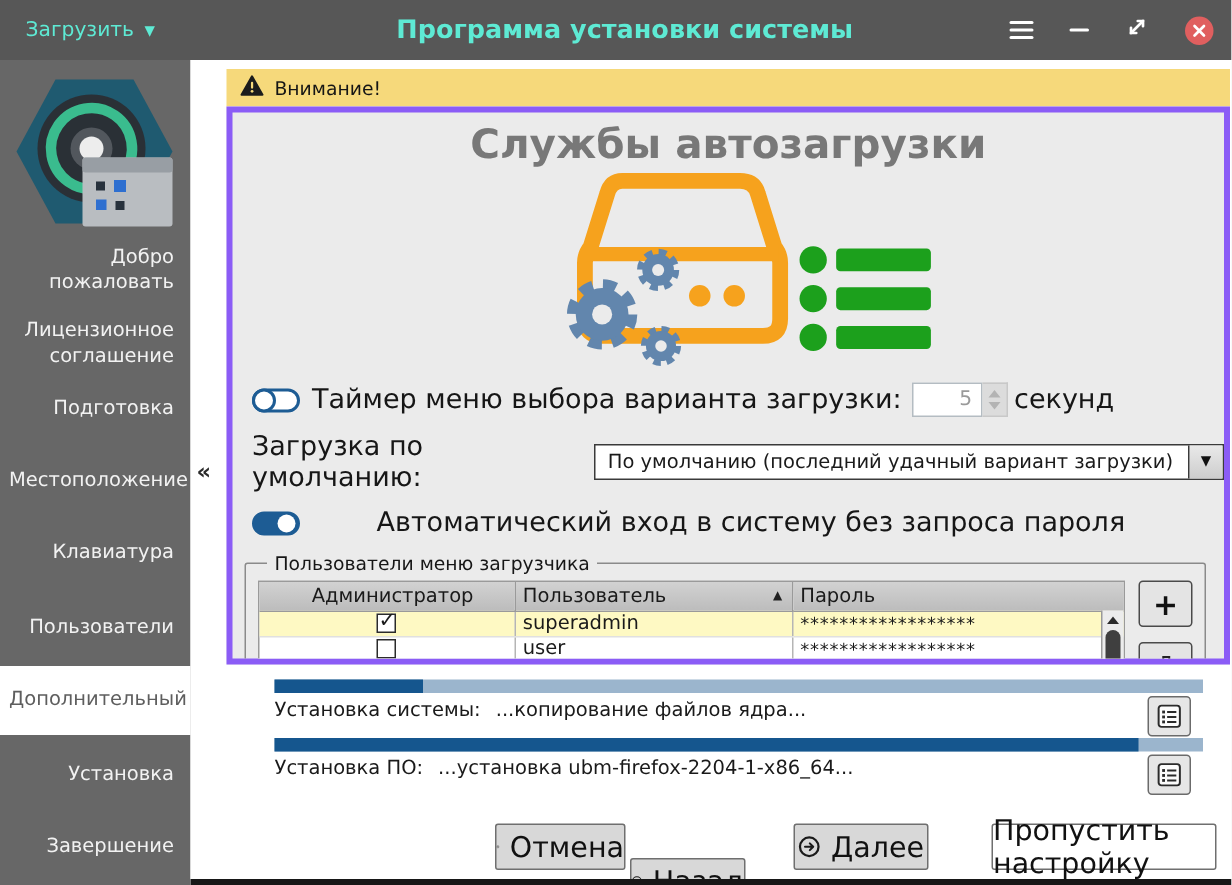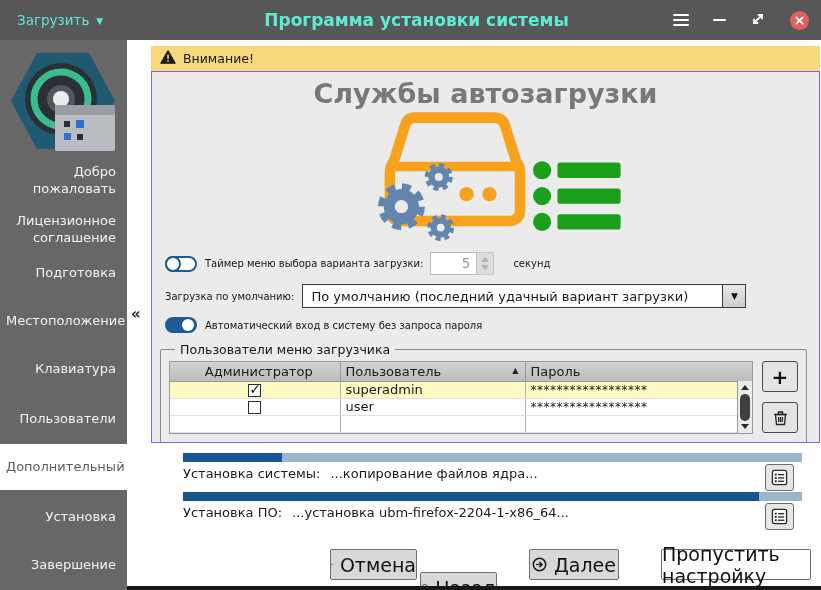--- a/index.html
+++ b/index.html
@@ -29,44 +29,44 @@
 
   .gutter { position:absolute; left:127px; top:40px; width:23px; height:550px; background:#fff; }
   .collapse-glyph { position:absolute; left:4px; top:265px; font-size:15px; font-weight:bold; color:#2b2b2b; cursor:default; }
 
   
   .main { position:absolute; left:150px; top:40px; width:671px; height:550px; background:#fff; }
   .bottom-edge { position:absolute; left:127px; bottom:0; width:694px; height:4px; background:#171717; }
 
   .warnbar { margin:6px 1px 0 1px; height:25px; background:#f6d97b; display:flex; align-items:center; gap:7px; padding-left:9px; font-size:12.5px; color:#151515; }
 
-  .panel { margin:0 1px; height:372px; background:#ebebeb; border:1px solid #8b5cf6; overflow:hidden; }
+  .panel { margin:0 1px; height:372px; background:#ebebeb; border:4px solid #8b5cf6; overflow:hidden; }
   .panel-title { margin-top:6px; text-align:center; font-size:27px; font-weight:600; color:#787878; }
   .drive-wrap { display:flex; justify-content:center; }
   .drive-svg { height:134px; display:block; }
 
   .ctl { margin-left:13px; display:flex; align-items:center; }
   .row-timer { margin-top:9px; }
   .row-default { margin-top:9px; }
-  .row-autologin { margin-top:9px; }
-  .ctl-label { font-size:10px; color:#161616; }
+  .row-autologin { margin-top:9px;gap:43px; }
+  .ctl-label { font-size:18px; color:#161616; }
 
   
   .toggle { position:relative; width:32px; height:16px; border:2px solid #1d5c94; border-radius:9px; background:#fff; margin-right:8px; flex:none; }
   .toggle .knob { position:absolute; left:-2px; top:-2px; width:16px; height:16px; border:2px solid #1d5c94; border-radius:50%; background:#fff; }
   .toggle.on { background:#1d5c94; }
   .toggle.on .knob { border:none; background:#fff; width:12px; height:12px; left:auto; right:1px; top:0px; }
 
   
   .spin { display:inline-flex; height:23px; margin-left:7px; }
   .spin-input { width:47px; height:23px; border:1px solid #b4bcc2; background:#fff; color:#9a9a9a; text-align:right; padding:2px 6px 0 0; font-size:13.5px; }
   .spin-btns { width:17px; height:23px; border:1px solid #c8c8c8; border-left:none; background:#dcdcdc; display:flex; flex-direction:column; align-items:center; justify-content:center; gap:3px; }
   .tri-up { width:0; height:0; border-left:4px solid transparent; border-right:4px solid transparent; border-bottom:5px solid #b3b3b3; }
   .tri-dn { width:0; height:0; border-left:4px solid transparent; border-right:4px solid transparent; border-top:5px solid #b3b3b3; }
-  .spin-suffix { margin-left:19px; }
+  .spin-suffix { margin-left:4px; }
 
   
   .combo { display:flex; width:444px; height:24px; border:1px solid #3a3a3a; background:#fff; margin-left:8px; align-items:center; }
   .combo-text { flex:1; padding:0 8px; font-size:13px; white-space:nowrap; overflow:hidden; }
   .combo-btn { width:23px; height:100%; border-left:1px solid #3a3a3a; background:linear-gradient(#e9e9e9,#cdcdcd); display:flex; align-items:center; justify-content:center; }
   .combo-arrow { font-size:9px; color:#111; }
 
   
   .users-fieldset { margin:9px 12px 0 8px; border:1px solid #8a8a8a; border-radius:2px; padding:4px 8px 9px 8px; }
   .users-fieldset legend { font-size:12.5px; padding:0 5px; margin-left:6px; color:#161616; }

